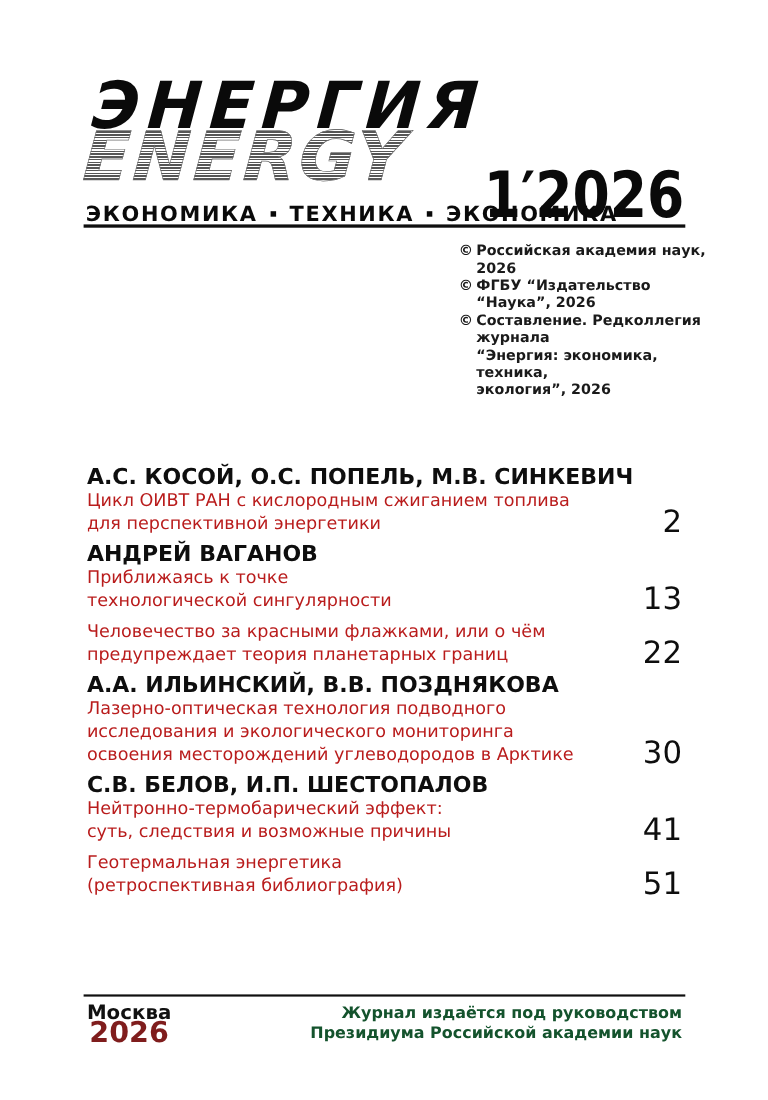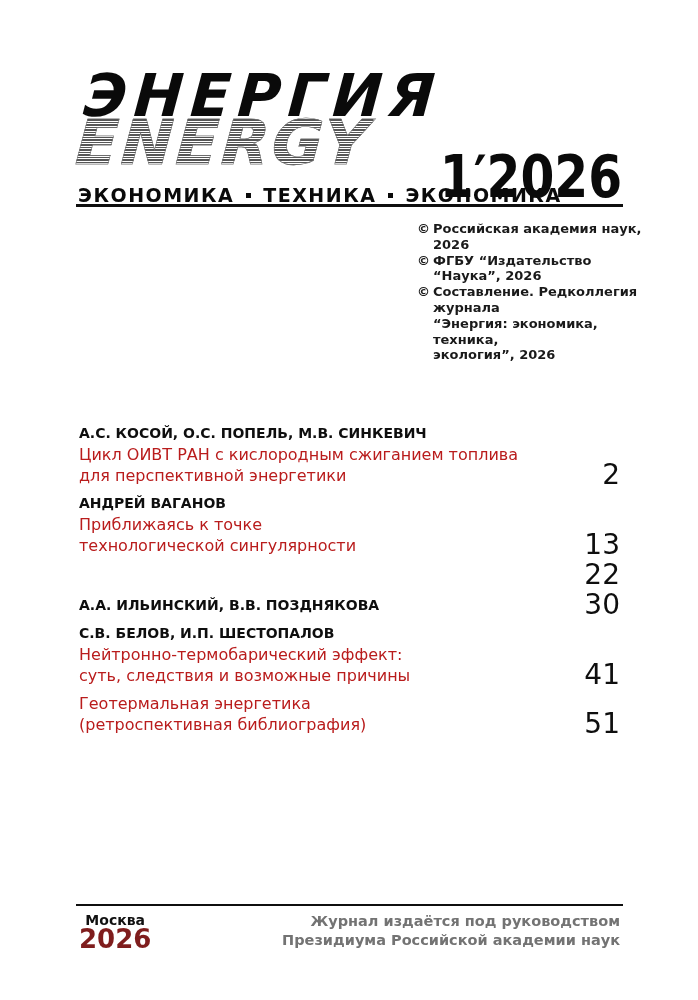--- a/index.html
+++ b/index.html
@@ -109,21 +109,21 @@
     width: 541px;
   }
   .toc-entry {
     display: flex;
     justify-content: space-between;
     align-items: flex-end;
     margin-bottom: 7px;
   }
   .entry-text { flex: 1 1 auto; min-width: 0; }
   .authors {
-    font-size: 14px;
+    font-size: 20px;
     font-weight: bold;
     line-height: 21px;
     color: #0e0e0e;
     white-space: nowrap;
   }
   .article-title {
     font-size: 16px;
     line-height: 21px;
     color: #b91c1c;
     white-space: pre-line;
@@ -141,39 +141,38 @@
   .footer-row {
     position: absolute;
     left: 79px;
     top: 912px;
     width: 541px;
     display: flex;
     justify-content: space-between;
     align-items: flex-start;
   }
   .imprint-city {
-    font-size: 14px;
+    font-size: 18px;
     font-weight: bold;
     line-height: 17px;
     color: #111111;
-    text-align: center;
   }
   .imprint-year {
     font-size: 26px;
     font-weight: bold;
     line-height: 21px;
     color: #7f1d1d;
     text-align: center;
   }
   .publisher {
     font-size: 14.5px;
     font-weight: bold;
     line-height: 19px;
     text-align: right;
-    color: #737373;
+    color: #14532d;
     white-space: pre-line;
   }
 </style>
 </head>
 <body>
 
 <div class="page">
 
   <header>
     <h1 class="title-ru">ЭНЕРГИЯ</h1>
@@ -217,27 +216,32 @@
       <div class="entry-text">
         <div class="authors">АНДРЕЙ ВАГАНОВ</div>
         <div class="article-title">Приближаясь к точке
 технологической сингулярности</div>
       </div>
       <div class="page-num">13</div>
     </div>
 
     <div class="toc-entry">
       <div class="entry-text">
+        <div class="article-title">Человечество за красными флажками, или о чём
+предупреждает теория планетарных границ</div>
       </div>
       <div class="page-num">22</div>
     </div>
 
     <div class="toc-entry">
       <div class="entry-text">
         <div class="authors">А.А. ИЛЬИНСКИЙ, В.В. ПОЗДНЯКОВА</div>
+        <div class="article-title">Лазерно-оптическая технология подводного
+исследования и экологического мониторинга
+освоения месторождений углеводородов в Арктике</div>
       </div>
       <div class="page-num">30</div>
     </div>
 
     <div class="toc-entry">
       <div class="entry-text">
         <div class="authors">С.В. БЕЛОВ, И.П. ШЕСТОПАЛОВ</div>
         <div class="article-title">Нейтронно-термобарический эффект:
 суть, следствия и возможные причины</div>
       </div>

